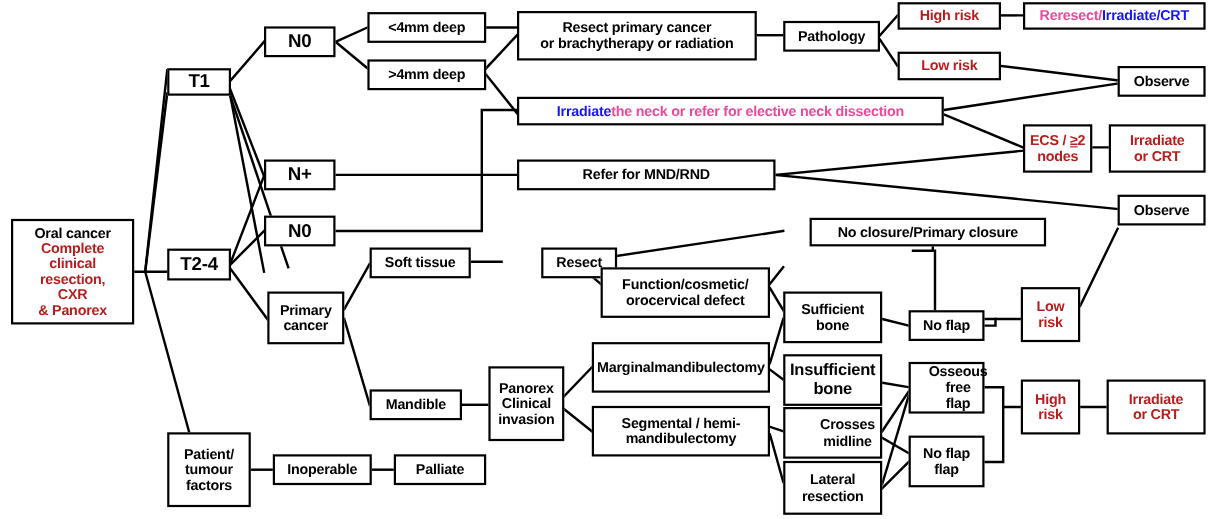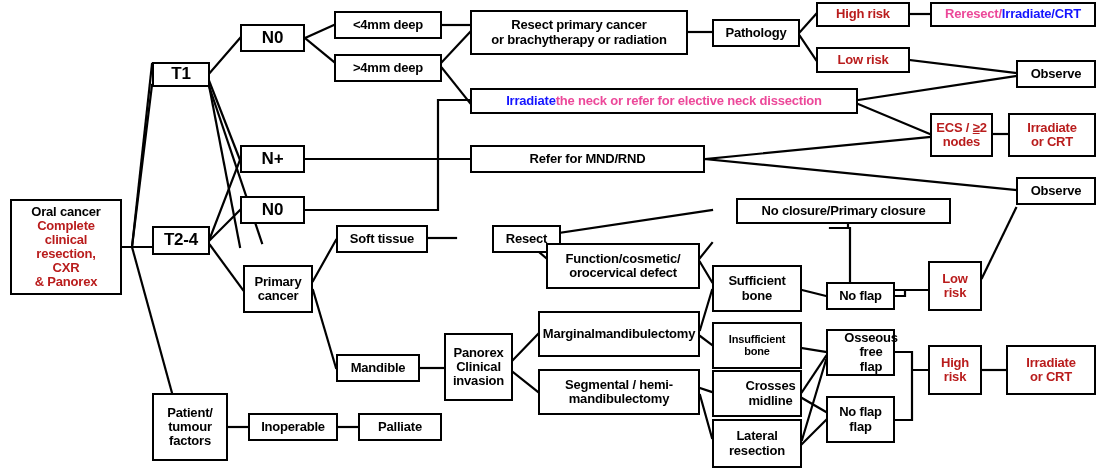--- a/index.html
+++ b/index.html
@@ -33,21 +33,21 @@
     justify-content:center;
     text-align:center;
     line-height:1.08;
     letter-spacing:-0.2px;
     z-index:5;
   }
   .blue{ color:#b91c1c; }
   .mixed .k{ color:#ec4899; }
   .mixed .b{ color:#1414ff; }
   .ue{ text-decoration:underline; }
-  .s12{ font-size:11px; }
+  .s12{ font-size:15px; }
   .s13{ font-size:13px; }
   .s135{ font-size:17px; }
 </style>
 </head>
 <body>
 
 <div id="chart">
 
   <svg id="edges" viewBox="0 0 1099 472" xmlns="http://www.w3.org/2000/svg">
     <g stroke="#000000" stroke-width="2.2" fill="none" stroke-linecap="square">

